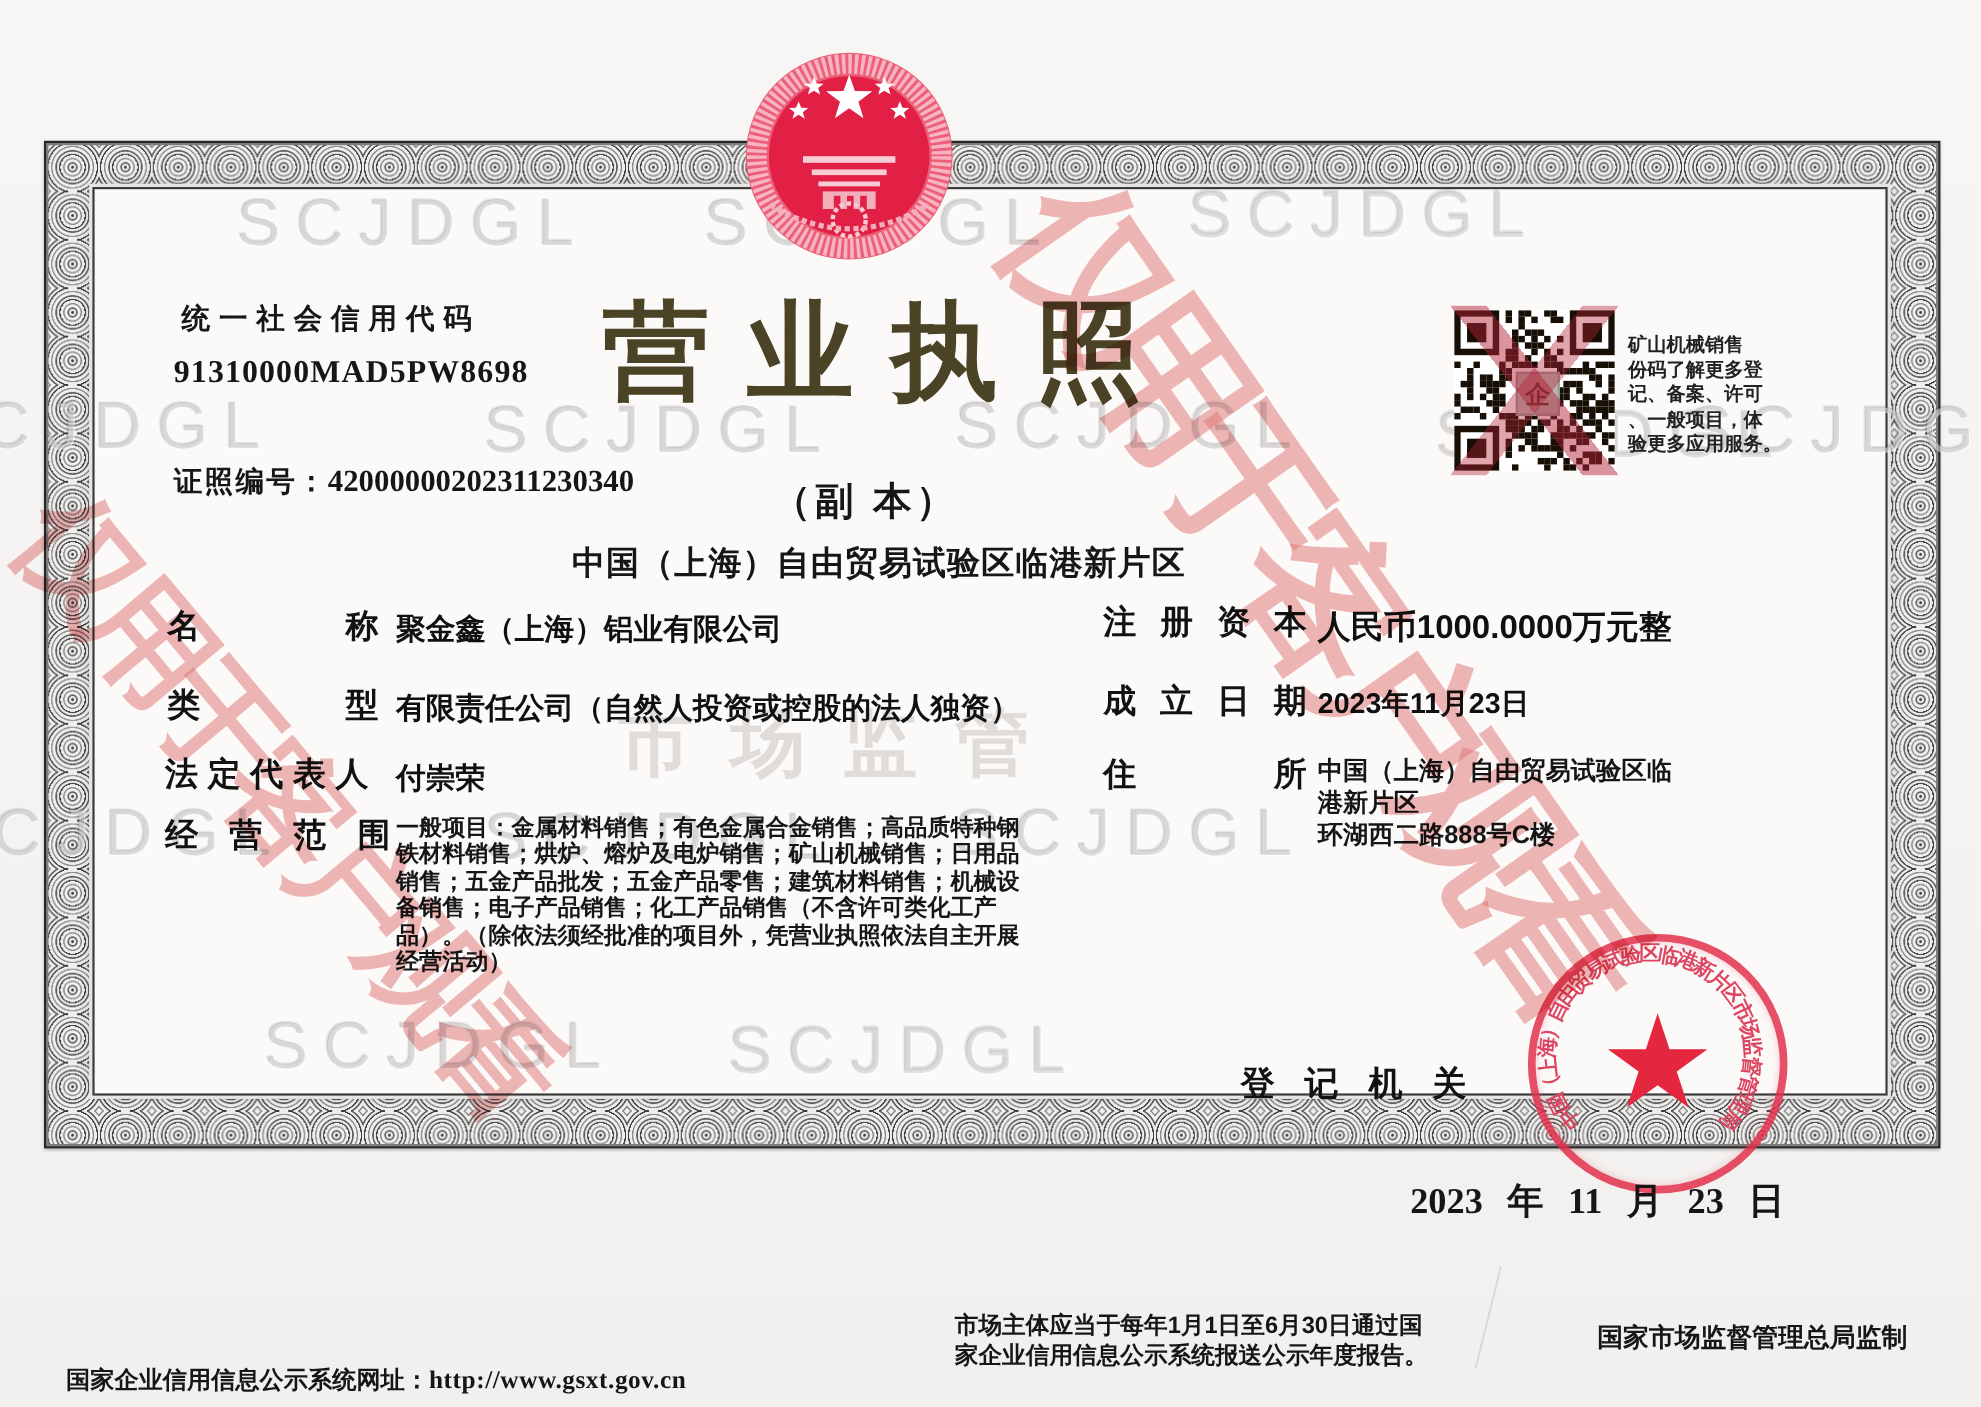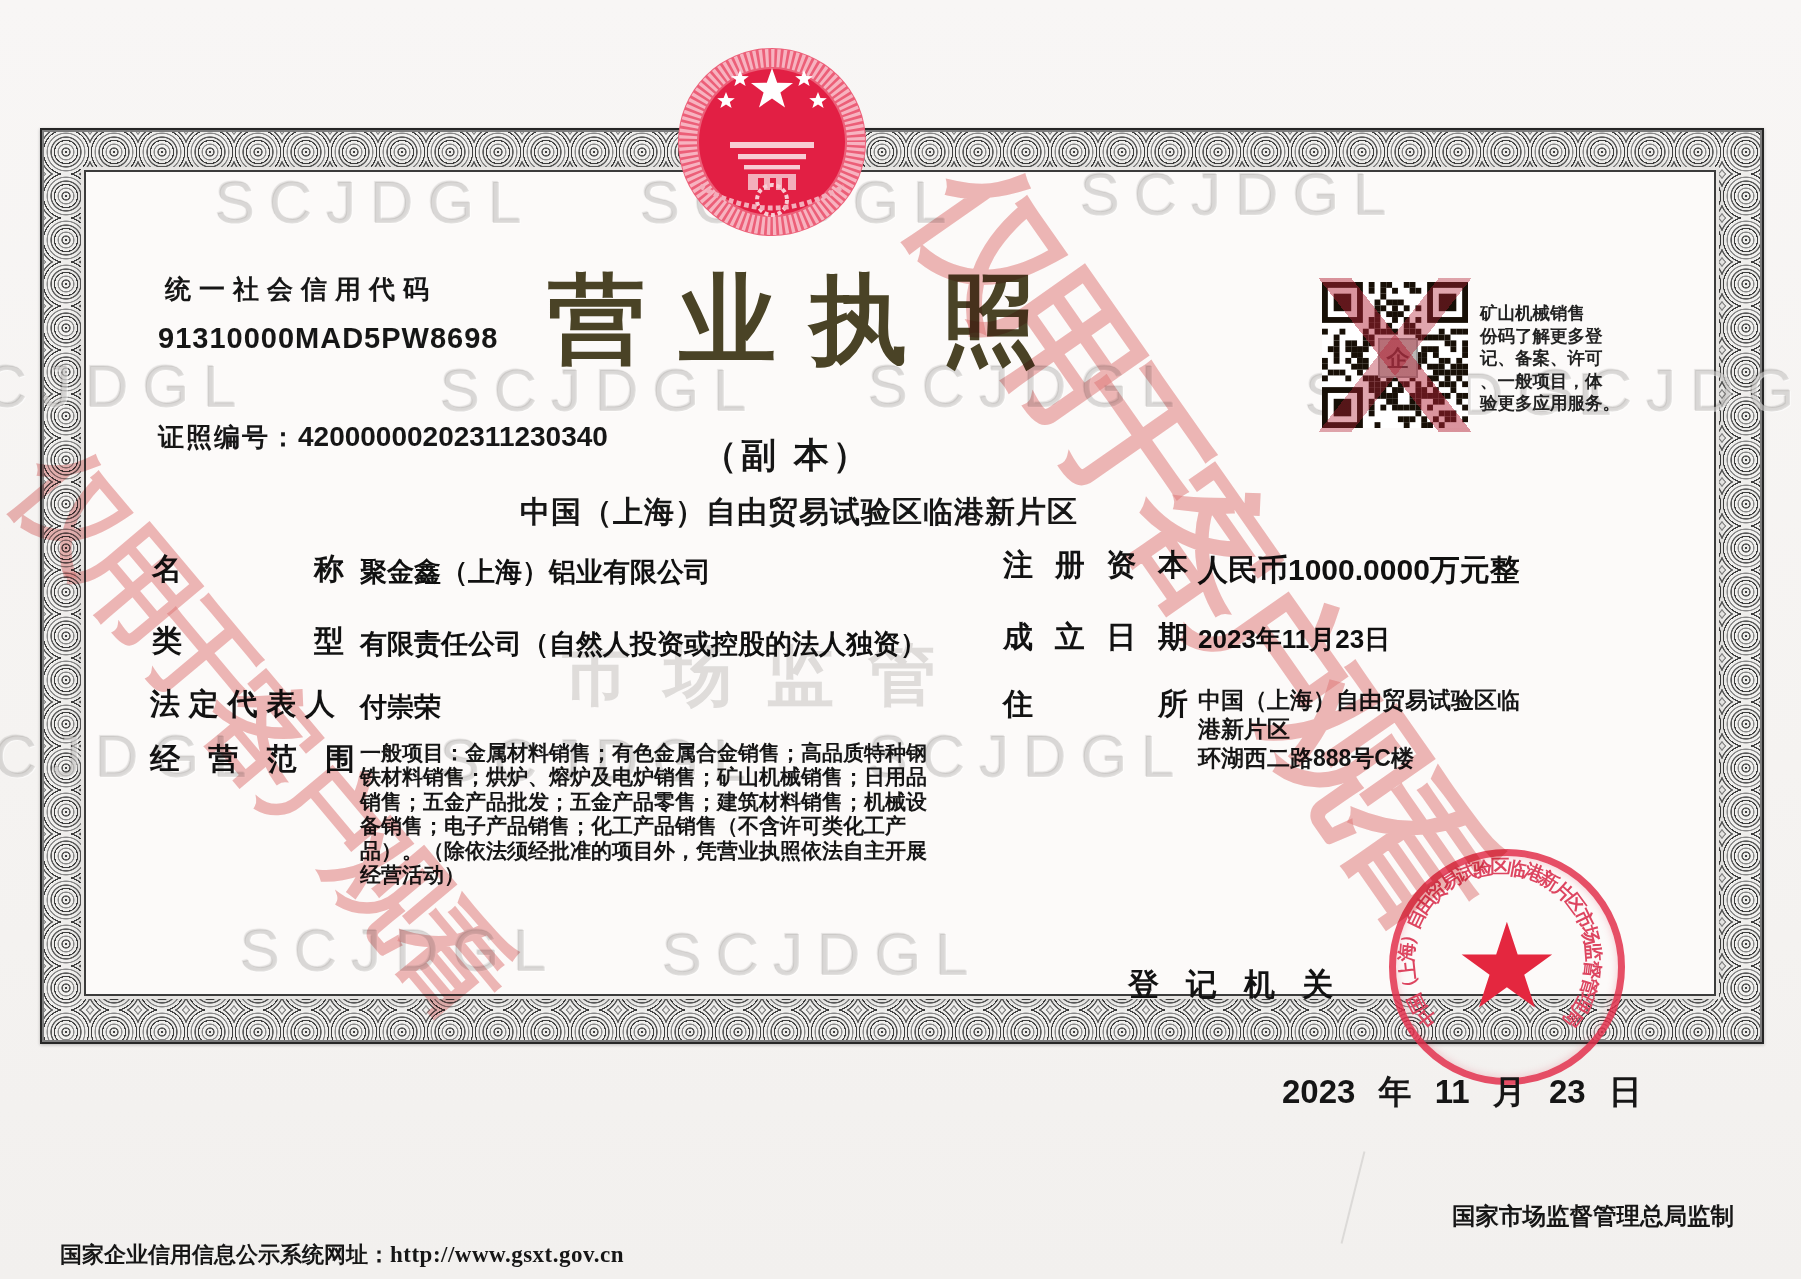--- a/index.html
+++ b/index.html
@@ -2,21 +2,21 @@
 <html><head>
 <meta charset="utf-8">
 <style>
   html,body{margin:0;padding:0;background:#e9e7e5;}
   #paper{
     position:relative;width:1801px;height:1279px;overflow:hidden;
     background:linear-gradient(180deg,#f8f6f5 0%,#f5f3f1 60%,#f2f0ee 100%);
     font-family:"Liberation Sans","DejaVu Sans",sans-serif;color:#161616;
   }
   .abs{position:absolute;}
-  .serif{font-family:Liberation Sans, sans-serif;}
+  .serif{font-family:Liberation Serif, serif;}
   
   #frame{
     left:40px;top:128px;width:1720px;height:912px;
     background-color:#d8d5d2;
     background-image:repeating-radial-gradient(circle at 24px 22px,
       #3d3d3d 0 1px,#ecebe9 1.5px 3px,#5a5a5a 3.5px 4.3px,#f2f1ef 5px 7px,#8a8a8a 7.5px 8.2px,#efeeec 8.8px 11px);
     background-size:48px 44px;
     border:2px solid #262626;
     box-shadow:inset 0 0 0 2px #7d7d7d, 0 1px 3px rgba(0,0,0,.25);
   }
@@ -467,15 +467,19 @@
       </div>
   </div>
 
   <div id="wm-pink-left" class="wm-pink">仅用于客户观看</div>
   <div id="wm-pink-right" class="wm-pink">仅用于客户观看</div>
 
   <div id="crease" class="abs"></div>
   <div id="footer-left" class="abs">
     <span>国家企业信用信息公示系统网址：</span><span class="url">http://www.gsxt.gov.cn</span>
   </div>
+  <div id="footer-mid" class="abs">
+    <div>市场主体应当于每年1月1日至6月30日通过国</div>
+    <div>家企业信用信息公示系统报送公示年度报告。</div>
+  </div>
   <div id="footer-right" class="abs">国家市场监督管理总局监制</div>
 
 </div>
 
 </body></html>

